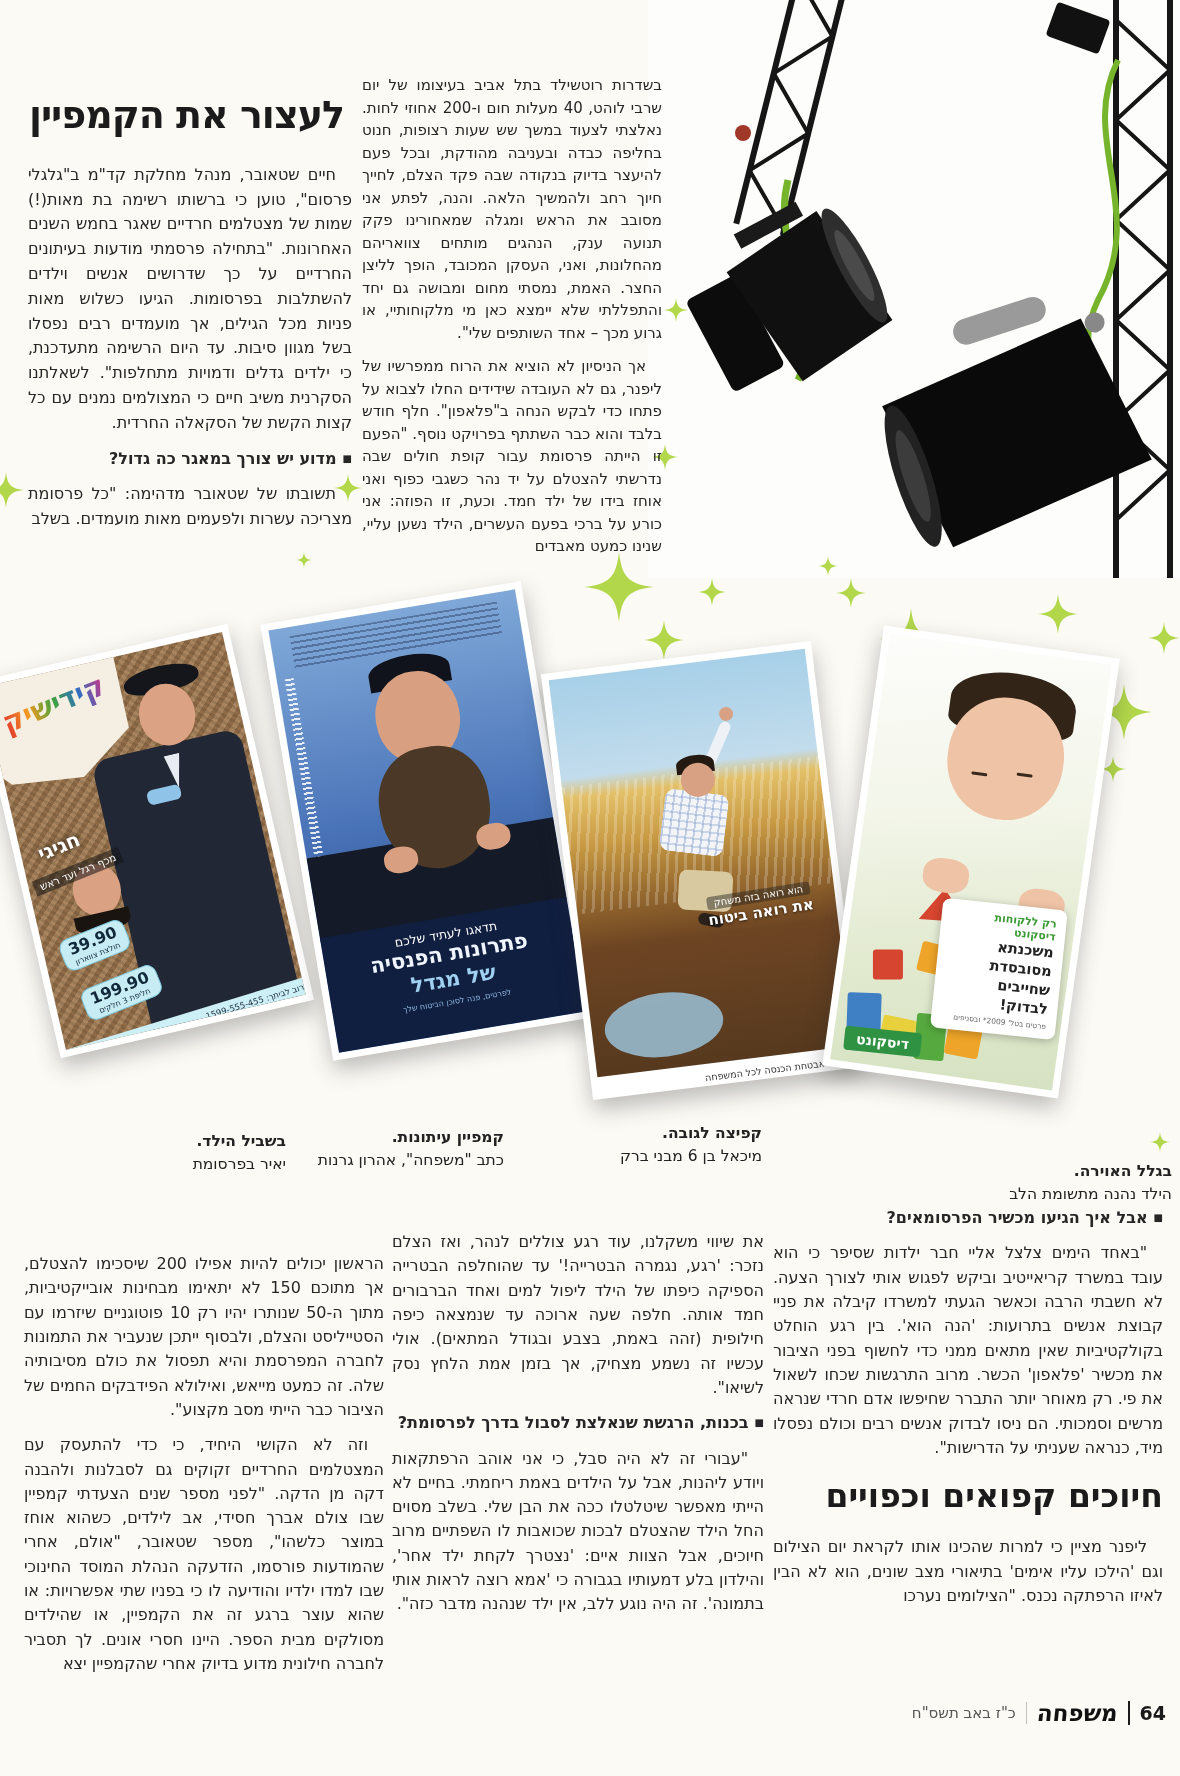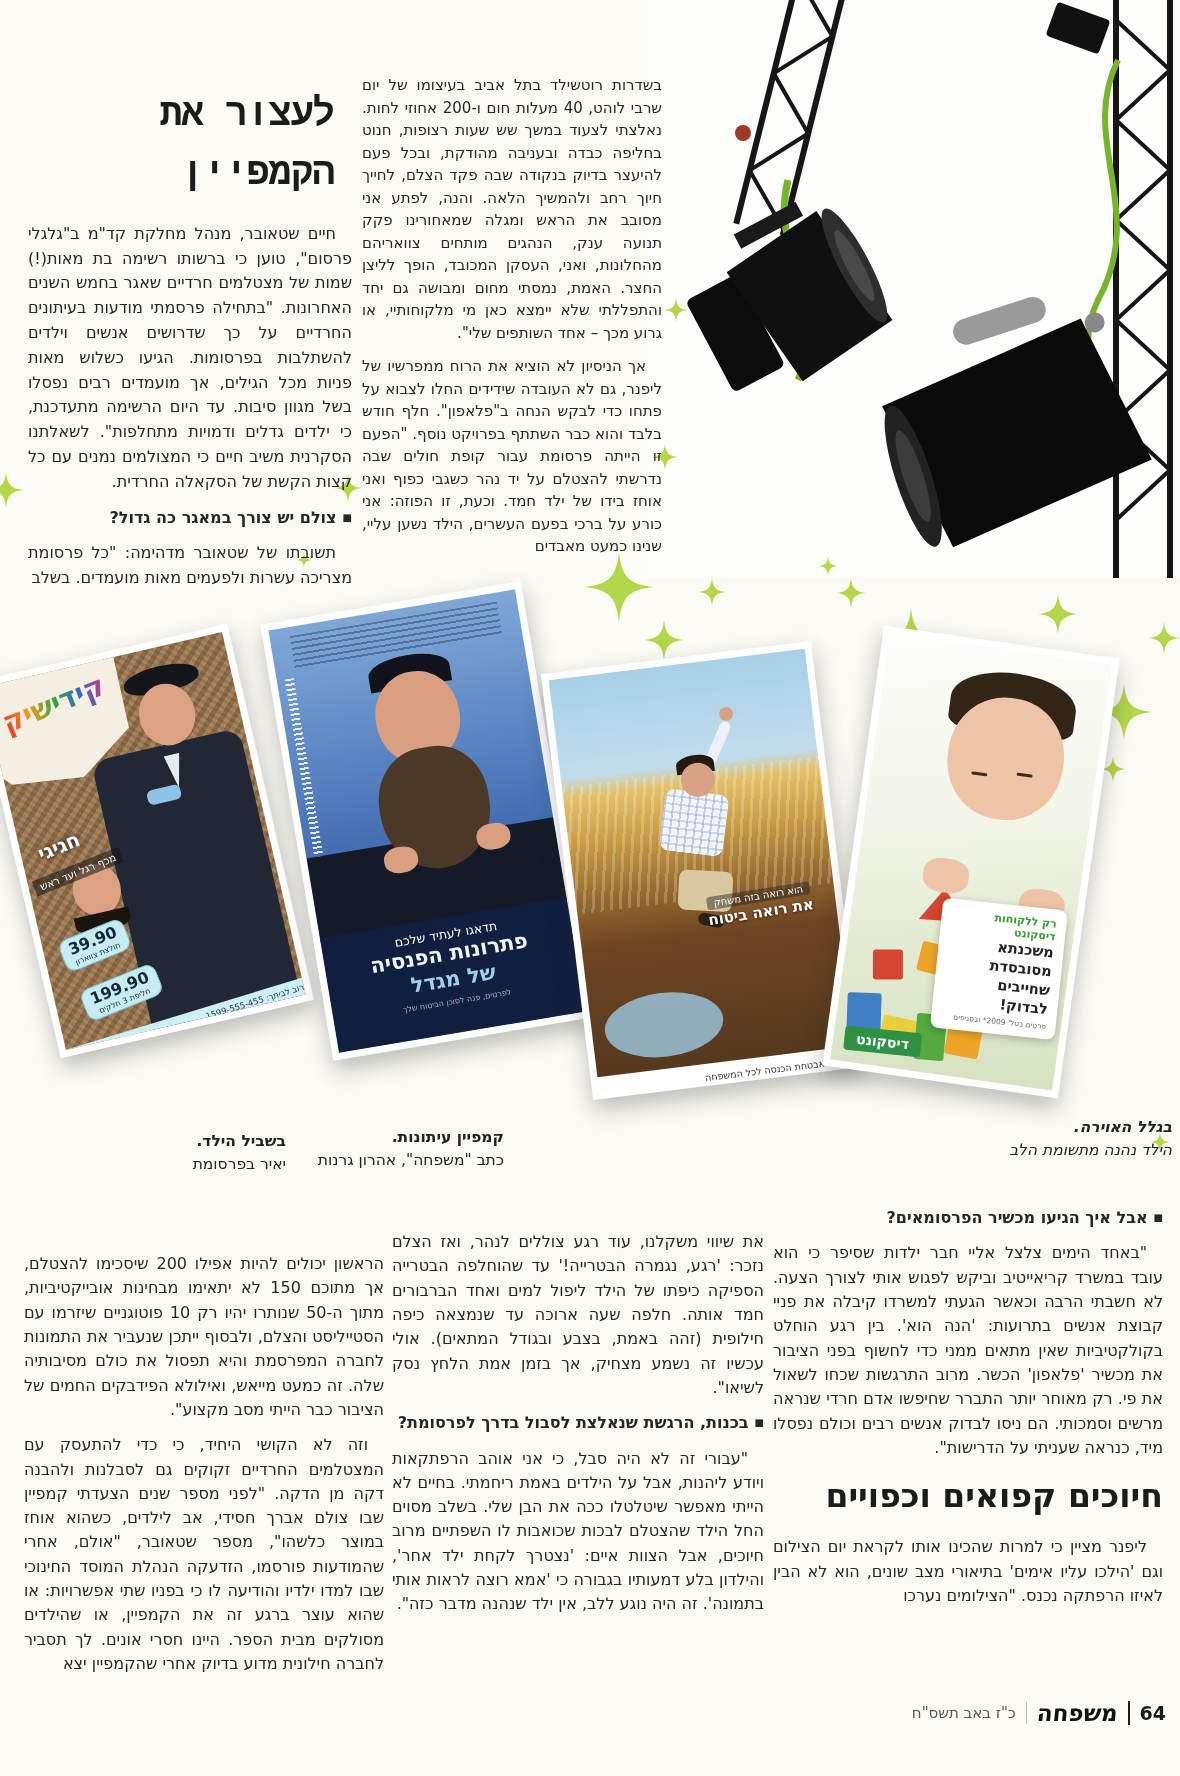--- a/index.html
+++ b/index.html
@@ -4,22 +4,22 @@
 <style>
   html,body{margin:0;padding:0;background:#e8e8e4;}
   .page{position:relative;width:1180px;height:1776px;background:#fbfaf5;overflow:hidden;
         font-family:"DejaVu Sans",sans-serif;color:#262626;margin:0 auto;}
   
   .col{position:absolute;text-align:justify;z-index:2;}
   .col p{margin:0 0 11px 0;}
   .indent{text-indent:16px;}
   .top-left{left:28px;top:86px;width:324px;font-size:16px;line-height:1.55;}
   .top-mid{left:362px;top:74px;width:300px;font-size:15px;line-height:1.5;}
-  .headline{font-size:38px;font-weight:700;letter-spacing:-1px;margin:0 18px 18px 0;
-            text-align:right;color:#1b1b1b;font-family:Liberation Mono, monospace;}
+  .headline{font-size:38px;font-weight:700;letter-spacing:-1px;margin:0 8px 18px 0;
+            text-align:right;color:#1b1b1b;}
   .headline2{font-size:33px;font-weight:700;text-align:right;margin:8px 0 14px 0;color:#1b1b1b;}
   .q{font-weight:700;margin:16px 0 8px 0;}
   .sq{font-size:10px;vertical-align:2px;margin-left:6px;}
   .b-right{left:773px;top:1206px;width:390px;font-size:16px;line-height:1.52;}
   .b-mid{left:392px;top:1230px;width:372px;font-size:16px;line-height:1.52;}
   .b-left{left:24px;top:1252px;width:360px;font-size:16px;line-height:1.52;}
   
   .lights{position:absolute;left:648px;top:0;width:532px;height:578px;z-index:0;}
   
   #sparkle-layer{position:absolute;inset:0;z-index:1;pointer-events:none;}
@@ -123,21 +123,21 @@
      box-shadow:0 2px 8px rgba(0,0,0,.25);padding:8px 10px;text-align:right;transform:rotate(-2deg);box-sizing:border-box;}
   .d-eyebrow{color:#3c9b35;font-weight:700;font-size:11px;}
   .d-l1,.d-l2{font-weight:700;font-size:14.5px;color:#222;line-height:1.3;}
   .d-small{font-size:7.5px;color:#666;margin-top:4px;}
   .d-logo{position:absolute;left:5%;bottom:3%;background:#2f9242;color:#fff;font-weight:700;font-size:14px;
      padding:4px 12px;border-radius:4px;transform:rotate(-2deg);}
   
   .cap{position:absolute;text-align:right;font-size:15.5px;line-height:1.5;color:#222;z-index:4;}
   .cap-b{font-weight:700;display:block;}
   .cap-r{display:block;}
-  .cap1{right:8px;top:1116px;width:210px;font-style:italic;}
+  .cap1{right:8px;top:1160px;width:210px;}
   .cap2{right:418px;top:1122px;width:190px;}
   .cap3{right:676px;top:1126px;width:210px;}
   .cap4{right:894px;top:1130px;width:200px;}
   
   .footer{position:absolute;top:1700px;left:0;right:0;display:flex;align-items:center;gap:10px;
      padding-right:14px;z-index:2;}
   .f-num{font-size:19px;font-weight:700;color:#1a1a1a;}
   .f-sep1{width:2px;height:24px;background:#1a1a1a;}
   .f-logo{font-size:23px;font-weight:700;transform:skewX(-6deg);color:#111;}
   .f-sep2{width:1px;height:22px;background:#c0c0c0;}
@@ -238,21 +238,21 @@
         <path d="M50 0C54 36 64 46 100 50C64 54 54 64 50 100C46 64 36 54 0 50C36 46 46 36 50 0Z" fill="#a9d334"></path>
       </svg>
       <svg viewBox="0 0 100 100" width="20" height="20" style="position: absolute; left: 1150px; top: 1132px; opacity: 0.88;">
         <path d="M50 0C54 36 64 46 100 50C64 54 54 64 50 100C46 64 36 54 0 50C36 46 46 36 50 0Z" fill="#a9d334"></path>
       </svg>
     </div>
 
   <section class="col top-left">
     <h1 class="headline">לעצור את הקמפיין</h1>
     <p class="indent">חיים שטאובר, מנהל מחלקת קד"מ ב"גלגלי פרסום", טוען כי ברשותו רשימה בת מאות(!) שמות של מצטלמים חרדיים שאגר בחמש השנים האחרונות. "בתחילה פרסמתי מודעות בעיתונים החרדיים על כך שדרושים אנשים וילדים להשתלבות בפרסומות. הגיעו כשלוש מאות פניות מכל הגילים, אך מועמדים רבים נפסלו בשל מגוון סיבות. עד היום הרשימה מתעדכנת, כי ילדים גדלים ודמויות מתחלפות". לשאלתנו הסקרנית משיב חיים כי המצולמים נמנים עם כל קצות הקשת של הסקאלה החרדית.</p>
-    <p class="q"><span class="sq">■</span><span>צולם יש צורך במאגר כה גדול?</span></p>
+    <p class="q"><span class="sq">■</span><span>מדוע יש צורך במאגר כה גדול?</span></p>
     <p class="indent">תשובתו של שטאובר מדהימה: "כל פרסומת מצריכה עשרות ולפעמים מאות מועמדים. בשלב</p>
   </section>
 
   <section class="col top-mid">
     <p>בשדרות רוטשילד בתל אביב בעיצומו של יום שרבי לוהט, 40 מעלות חום ו-200 אחוזי לחות. נאלצתי לצעוד במשך שש שעות רצופות, חנוט בחליפה כבדה ובעניבה מהודקת, ובכל פעם להיעצר בדיוק בנקודה שבה פקד הצלם, לחייך חיוך רחב ולהמשיך הלאה. והנה, לפתע אני מסובב את הראש ומגלה שמאחורינו פקק תנועה ענק, הנהגים מותחים צוואריהם מהחלונות, ואני, העסקן המכובד, הופך לליצן החצר. האמת, נמסתי מחום ומבושה גם יחד והתפללתי שלא יימצא כאן מי מלקוחותיי, או גרוע מכך – אחד השותפים שלי".</p>
     <p class="indent">אך הניסיון לא הוציא את הרוח ממפרשיו של ליפנר, גם לא העובדה שידידים החלו לצבוא על פתחו כדי לבקש הנחה ב"פלאפון". חלף חודש בלבד והוא כבר השתתף בפרויקט נוסף. "הפעם זו הייתה פרסומת עבור קופת חולים שבה נדרשתי להצטלם על יד נהר כשגבי כפוף ואני אוחז בידו של ילד חמד. וכעת, זו הפוזה: אני כורע על ברכי בפעם העשרים, הילד נשען עליי, שנינו כמעט מאבדים</p>
   </section>
 
   <article class="poster p1">
     <div class="poster-inner">
@@ -342,20 +342,24 @@
         <div class="d-small">פרטים בטל' 2009* ובסניפים</div>
       </div>
       <div class="d-logo">דיסקונט</div>
     </div>
   </article>
 
   <figcaption class="cap cap1">
     <span class="cap-b">בגלל האוירה.</span>
     <span class="cap-r">הילד נהנה מתשומת הלב</span>
   </figcaption>
+  <figcaption class="cap cap2">
+    <span class="cap-b">קפיצה לגובה.</span>
+    <span class="cap-r">מיכאל בן 6 מבני ברק</span>
+  </figcaption>
   <figcaption class="cap cap4">
     <span class="cap-b">בשביל הילד.</span>
     <span class="cap-r">יאיר בפרסומת</span>
   </figcaption>
   <figcaption class="cap cap3">
     <span class="cap-b">קמפיין עיתונות.</span>
     <span class="cap-r">כתב "משפחה", אהרון גרנות</span>
   </figcaption>
 
   <section class="col b-right">

